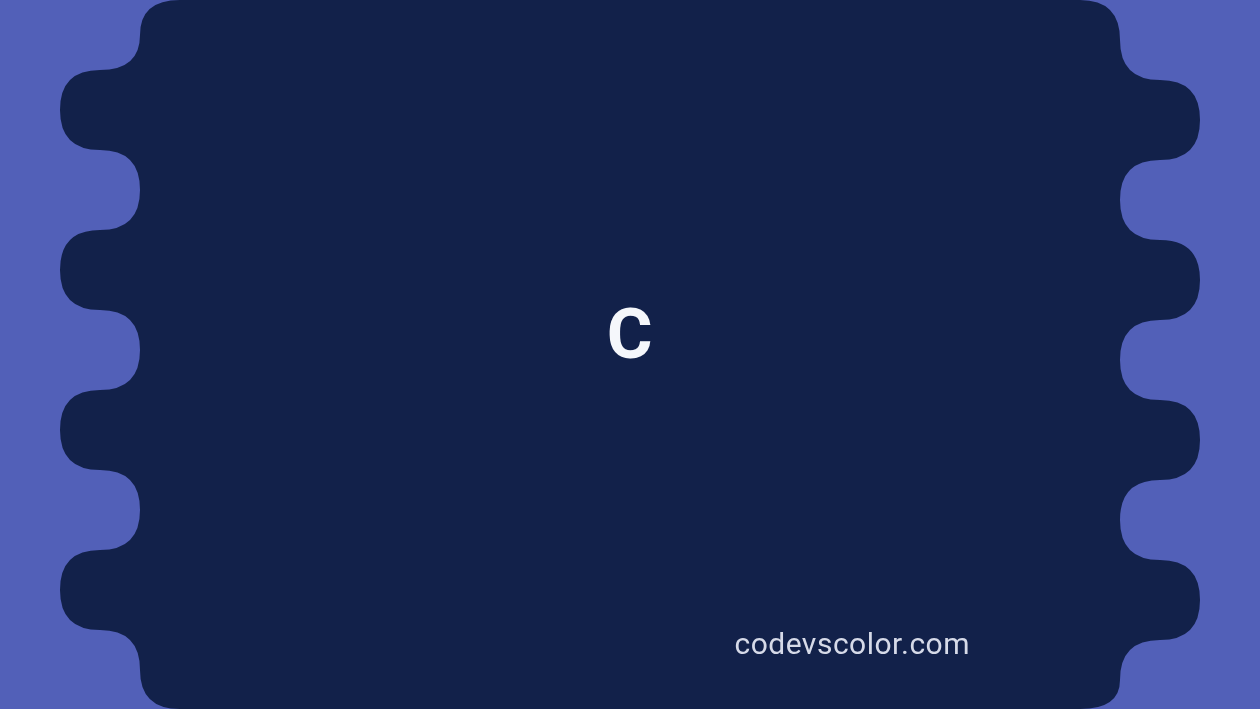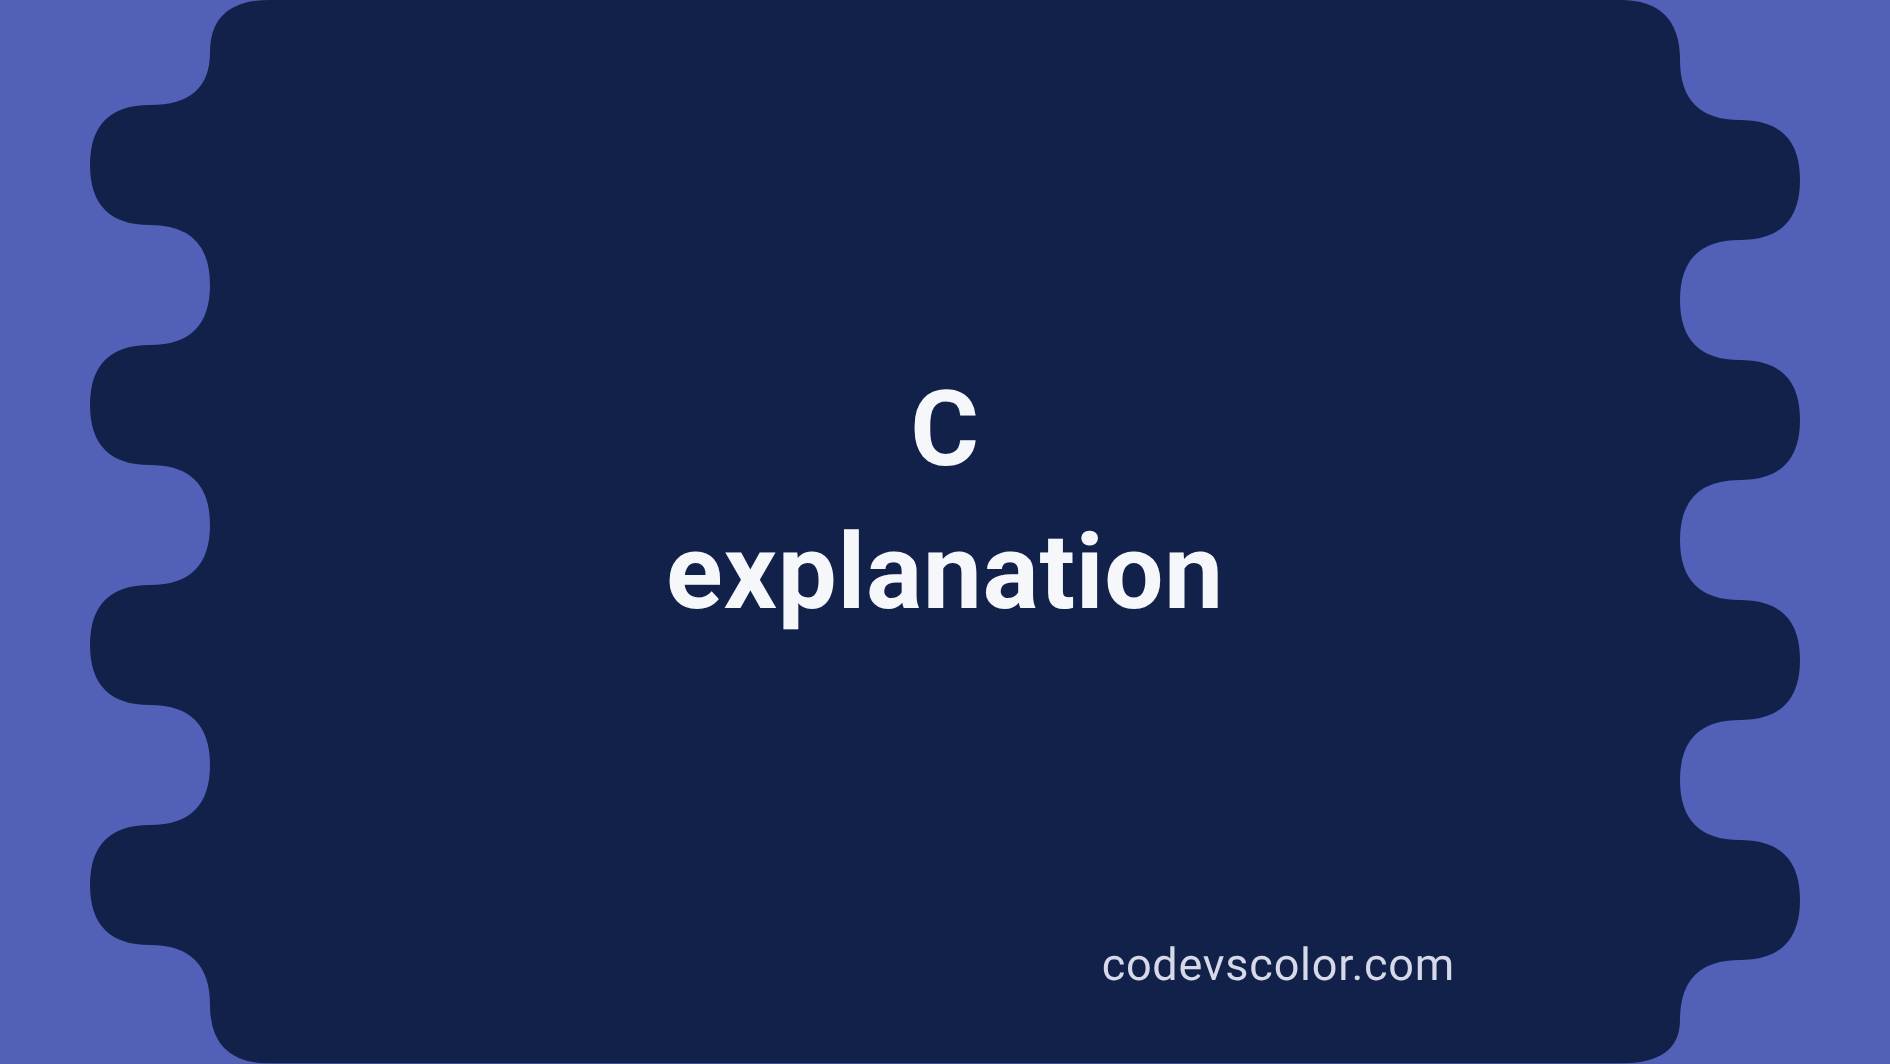--- a/index.html
+++ b/index.html
@@ -88,16 +88,15 @@
     Q 60,150 60,110
     Q 60,70 100,70
     Q 140,70 140,35
     Q 140,0 180,0
     Z
   "></path>
 </svg>
 
 <div class="content">
   <div class="title-line">C</div>
-  <div class="title-line">explanation</div>
 </div>
 
 <div class="watermark">codevscolor.com</div>
 
 </body></html>

